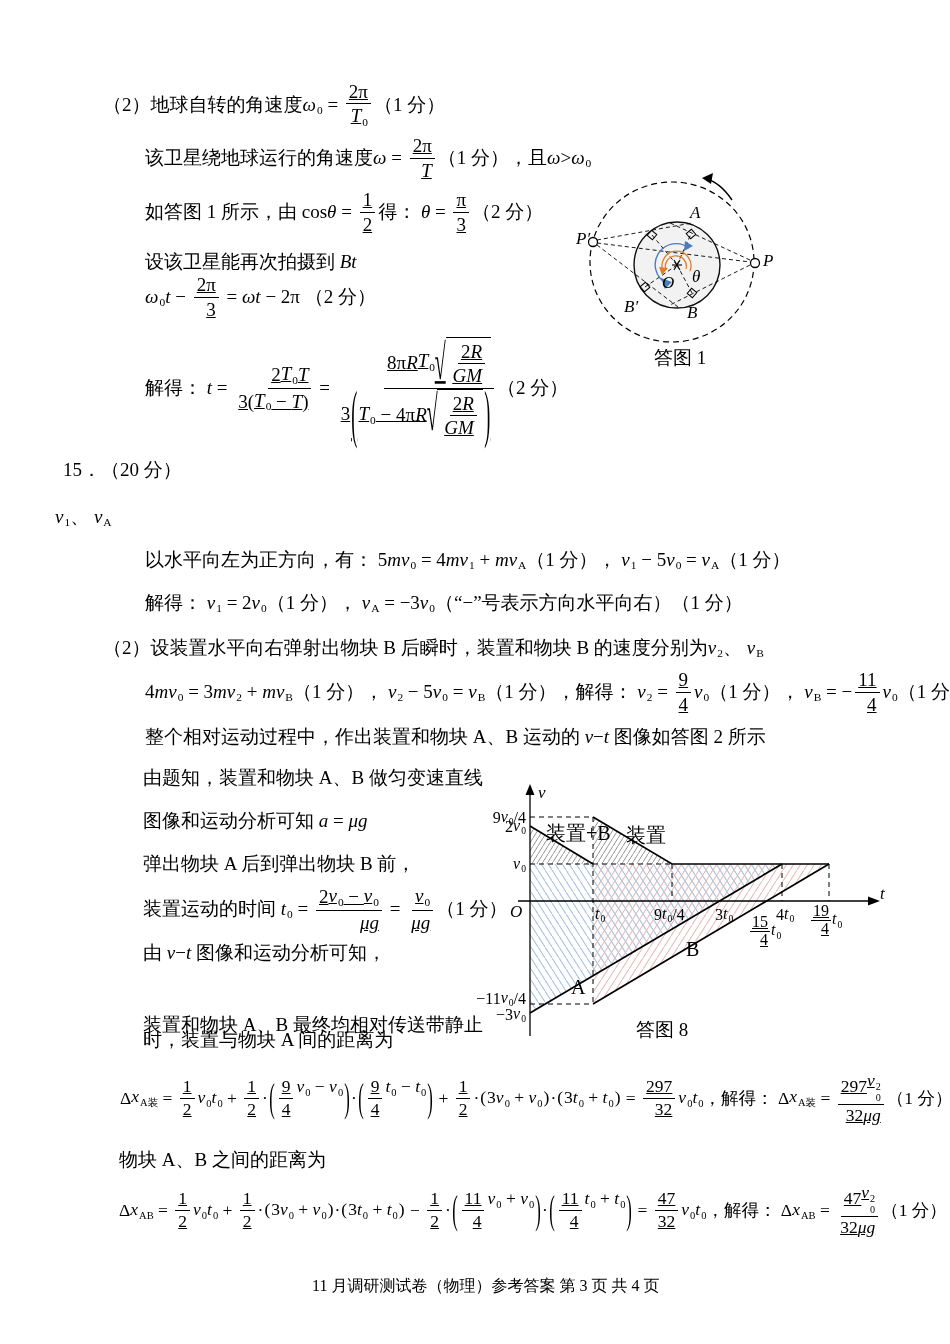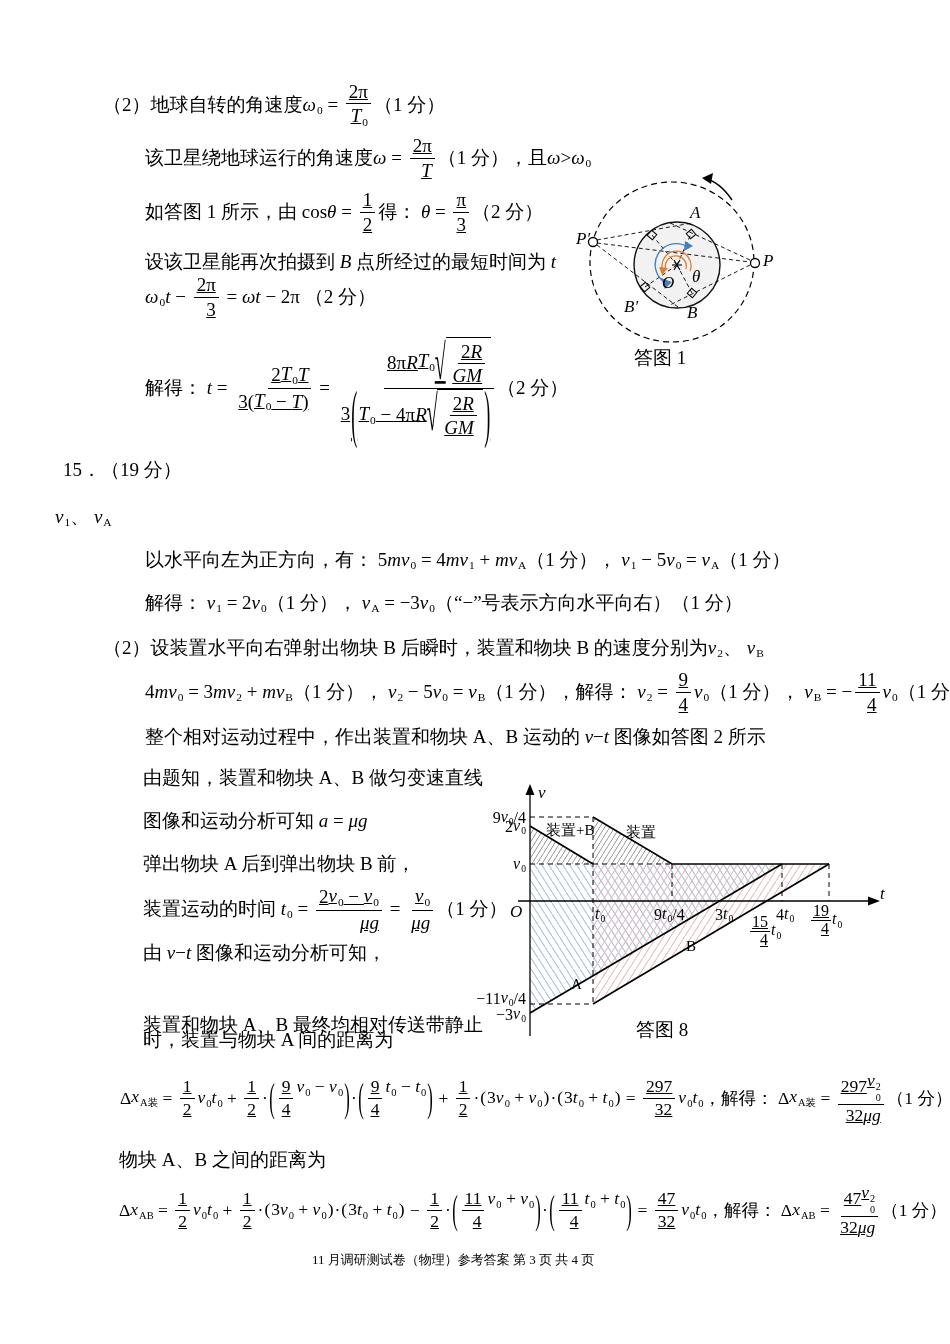--- a/index.html
+++ b/index.html
@@ -25,56 +25,56 @@
   .sqrt.tall>.rad{transform:scaleY(2.6) scaleX(1.05);transform-origin:50% 52%;}
   .radc{border-top:1.3px solid #000;padding:2px 3px 0 1px;display:inline-flex;align-items:center;}
   .bigp{display:inline-flex;align-items:center;}
   .paren{display:inline-block;padding:0 1px;}
   .paren.tall{transform:scaleY(2.25) scaleX(0.95);transform-origin:center;}
   .paren.taller{transform:scaleY(3.3) scaleX(0.95);transform-origin:center;}
   .fig{position:absolute;}
   .glabel{position:absolute;display:flex;align-items:center;white-space:pre;font-size:16px;line-height:1.1;}
   .glabel .frac{margin:0 1px;line-height:1.05;}
   .glabel .num,.glabel .den{padding:0 2px;}
-  .curveLabel{font-size:15px;}
+  .curveLabel{font-size:20px;}
   .axisName{font-size:17px;font-style:italic;}
   .figCaption{font-size:19px;}
   .itLabel{font-style:italic;font-size:17px;}
 </style>
 </head>
 <body>
 
 <div class="line" style="left:103px;top:83px"><span class="mt">（2）地球自转的角速度</span><span class="mv"><span class="mi">ω</span><span class="msub">0</span></span><span class="mt"> = </span><span class="frac"><span class="num"><span class="mt">2π</span></span><span class="den"><span class="mv"><span class="mi">T</span><span class="msub">0</span></span></span></span><span class="mt">（1 分）</span></div>
 <div class="line" style="left:145px;top:136px"><span class="mt">该卫星绕地球运行的角速度</span><span class="mi">ω</span><span class="mt"> = </span><span class="frac"><span class="num"><span class="mt">2π</span></span><span class="den"><span class="mi">T</span></span></span><span class="mt">（1 分），且</span><span class="mi">ω</span><span class="mt">&gt;</span><span class="mv"><span class="mi">ω</span><span class="msub">0</span></span></div>
 <div class="line" style="left:145px;top:190px"><span class="mt">如答图 1 所示，由 cos</span><span class="mi">θ</span><span class="mt"> = </span><span class="frac"><span class="num"><span class="mt">1</span></span><span class="den"><span class="mt">2</span></span></span><span class="mt">得： </span><span class="mi">θ</span><span class="mt"> = </span><span class="frac"><span class="num"><span class="mt">π</span></span><span class="den"><span class="mt">3</span></span></span><span class="mt">（2 分）</span></div>
-<div class="line" style="left:145px;top:240px"><span class="mt">设该卫星能再次拍摄到 </span><span class="mi">B</span><span class="mt"> 点所经过的最短时间为 </span><span class="mi">t</span></div>
+<div class="line" style="left:145px;top:240px"><span class="mt">设该卫星能再次拍摄到 </span><span class="mi">B</span><span class="mi">t</span></div>
 <div class="line" style="left:145px;top:275px"><span class="mv"><span class="mi">ω</span><span class="msub">0</span></span><span class="mi">t</span><span class="mt"> − </span><span class="frac"><span class="num"><span class="mt">2π</span></span><span class="den"><span class="mt">3</span></span></span><span class="mt"> = </span><span class="mi">ωt</span><span class="mt"> − 2π （2 分）</span></div>
 <div class="line" style="left:145px;top:340px;height:96px"><span class="mt">解得： </span><span class="mi">t</span><span class="mt"> = </span><span class="frac"><span class="num"><span class="mt">2</span><span class="mv"><span class="mi">T</span><span class="msub">0</span></span><span class="mi">T</span></span><span class="den"><span class="mt">3(</span><span class="mv"><span class="mi">T</span><span class="msub">0</span></span><span class="mt"> − </span><span class="mi">T</span><span class="mt">)</span></span></span><span class="mt"> = </span><span class="frac"><span class="num"><span class="mt">8π</span><span class="mi">R</span><span class="mv"><span class="mi">T</span><span class="msub">0</span></span><span class="sqrt tall"><span class="rad">√</span><span class="radc"><span class="frac"><span class="num"><span class="mt">2</span><span class="mi">R</span></span><span class="den"><span class="mi">GM</span></span></span></span></span></span><span class="den"><span class="mt">3</span><span class="bigp"><span class="paren taller">(</span><span class="pc"><span class="mv"><span class="mi">T</span><span class="msub">0</span></span><span class="mt"> − 4π</span><span class="mi">R</span><span class="sqrt tall"><span class="rad">√</span><span class="radc"><span class="frac"><span class="num"><span class="mt">2</span><span class="mi">R</span></span><span class="den"><span class="mi">GM</span></span></span></span></span></span><span class="paren taller">)</span></span></span></span><span class="mt">（2 分）</span></div>
 
-<div class="line" style="left:63px;top:448px">15．（19 分）</div>
+<div class="line" style="left:63px;top:448px">15．（20 分）</div>
 <div class="line" style="left:55px;top:495px"><span class="mv"><span class="mi">v</span><span class="msub">1</span></span><span class="mt">、 </span><span class="mv"><span class="mi">v</span><span class="msub">A</span></span></div>
 <div class="line" style="left:145px;top:538px"><span class="mt">以水平向左为正方向，有： 5</span><span class="mi">m</span><span class="mv"><span class="mi">v</span><span class="msub">0</span></span><span class="mt"> = 4</span><span class="mi">m</span><span class="mv"><span class="mi">v</span><span class="msub">1</span></span><span class="mt"> + </span><span class="mi">m</span><span class="mv"><span class="mi">v</span><span class="msub">A</span></span><span class="mt">（1 分）， </span><span class="mv"><span class="mi">v</span><span class="msub">1</span></span><span class="mt"> − 5</span><span class="mv"><span class="mi">v</span><span class="msub">0</span></span><span class="mt"> = </span><span class="mv"><span class="mi">v</span><span class="msub">A</span></span><span class="mt">（1 分）</span></div>
 <div class="line" style="left:145px;top:581px"><span class="mt">解得： </span><span class="mv"><span class="mi">v</span><span class="msub">1</span></span><span class="mt"> = 2</span><span class="mv"><span class="mi">v</span><span class="msub">0</span></span><span class="mt">（1 分）， </span><span class="mv"><span class="mi">v</span><span class="msub">A</span></span><span class="mt"> = −3</span><span class="mv"><span class="mi">v</span><span class="msub">0</span></span><span class="mt">（“−”号表示方向水平向右）（1 分）</span></div>
 <div class="line" style="left:103px;top:626px"><span class="mt">（2）设装置水平向右弹射出物块 B 后瞬时，装置和物块 B 的速度分别为</span><span class="mv"><span class="mi">v</span><span class="msub">2</span></span><span class="mt">、 </span><span class="mv"><span class="mi">v</span><span class="msub">B</span></span></div>
 <div class="line" style="left:145px;top:670px"><span class="mt">4</span><span class="mi">m</span><span class="mv"><span class="mi">v</span><span class="msub">0</span></span><span class="mt"> = 3</span><span class="mi">m</span><span class="mv"><span class="mi">v</span><span class="msub">2</span></span><span class="mt"> + </span><span class="mi">m</span><span class="mv"><span class="mi">v</span><span class="msub">B</span></span><span class="mt">（1 分）， </span><span class="mv"><span class="mi">v</span><span class="msub">2</span></span><span class="mt"> − 5</span><span class="mv"><span class="mi">v</span><span class="msub">0</span></span><span class="mt"> = </span><span class="mv"><span class="mi">v</span><span class="msub">B</span></span><span class="mt">（1 分），解得： </span><span class="mv"><span class="mi">v</span><span class="msub">2</span></span><span class="mt"> = </span><span class="frac"><span class="num"><span class="mt">9</span></span><span class="den"><span class="mt">4</span></span></span><span class="mv"><span class="mi">v</span><span class="msub">0</span></span><span class="mt">（1 分）， </span><span class="mv"><span class="mi">v</span><span class="msub">B</span></span><span class="mt"> = −</span><span class="frac"><span class="num"><span class="mt">11</span></span><span class="den"><span class="mt">4</span></span></span><span class="mv"><span class="mi">v</span><span class="msub">0</span></span><span class="mt">（1 分）</span></div>
 <div class="line" style="left:145px;top:715px"><span class="mt">整个相对运动过程中，作出装置和物块 A、B 运动的 </span><span class="mi">v</span><span class="mt">−</span><span class="mi">t</span><span class="mt"> 图像如答图 2 所示</span></div>
 
 <div class="line" style="left:143px;top:756px">由题知，装置和物块 A、B 做匀变速直线</div>
 <div class="line" style="left:143px;top:799px"><span class="mt">图像和运动分析可知 </span><span class="mi">a</span><span class="mt"> = </span><span class="mi">μg</span></div>
 <div class="line" style="left:143px;top:842px">弹出物块 A 后到弹出物块 B 前，</div>
 <div class="line" style="left:143px;top:887px"><span class="mt">装置运动的时间 </span><span class="mv"><span class="mi">t</span><span class="msub">0</span></span><span class="mt"> = </span><span class="frac"><span class="num"><span class="mt">2</span><span class="mv"><span class="mi">v</span><span class="msub">0</span></span><span class="mt"> − </span><span class="mv"><span class="mi">v</span><span class="msub">0</span></span></span><span class="den"><span class="mi">μg</span></span></span><span class="mt"> = </span><span class="frac"><span class="num"><span class="mv"><span class="mi">v</span><span class="msub">0</span></span></span><span class="den"><span class="mi">μg</span></span></span><span class="mt">（1 分）</span></div>
 <div class="line" style="left:143px;top:931px"><span class="mt">由 </span><span class="mi">v</span><span class="mt">−</span><span class="mi">t</span><span class="mt"> 图像和运动分析可知，</span></div>
 <div class="line" style="left:143px;top:1003px">装置和物块 A、B 最终均相对传送带静止</div>
 <div class="line" style="left:143px;top:1018px">时，装置与物块 A 间的距离为</div>
 
 <div class="line" style="left:120px;top:1072px;height:52px;font-size:17.5px"><span class="mt">Δ</span><span class="mv"><span class="mi">x</span><span class="msub">A装</span></span><span class="mt"> = </span><span class="frac"><span class="num"><span class="mt">1</span></span><span class="den"><span class="mt">2</span></span></span><span class="mv"><span class="mi">v</span><span class="msub">0</span></span><span class="mv"><span class="mi">t</span><span class="msub">0</span></span><span class="mt"> + </span><span class="frac"><span class="num"><span class="mt">1</span></span><span class="den"><span class="mt">2</span></span></span><span class="mt">·</span><span class="bigp"><span class="paren tall">(</span><span class="pc"><span class="frac"><span class="num"><span class="mt">9</span></span><span class="den"><span class="mt">4</span></span></span><span class="mv"><span class="mi">v</span><span class="msub">0</span></span><span class="mt"> − </span><span class="mv"><span class="mi">v</span><span class="msub">0</span></span></span><span class="paren tall">)</span></span><span class="mt">·</span><span class="bigp"><span class="paren tall">(</span><span class="pc"><span class="frac"><span class="num"><span class="mt">9</span></span><span class="den"><span class="mt">4</span></span></span><span class="mv"><span class="mi">t</span><span class="msub">0</span></span><span class="mt"> − </span><span class="mv"><span class="mi">t</span><span class="msub">0</span></span></span><span class="paren tall">)</span></span><span class="mt"> + </span><span class="frac"><span class="num"><span class="mt">1</span></span><span class="den"><span class="mt">2</span></span></span><span class="mt">·</span><span class="bigp"><span class="paren">(</span><span class="pc"><span class="mt">3</span><span class="mv"><span class="mi">v</span><span class="msub">0</span></span><span class="mt"> + </span><span class="mv"><span class="mi">v</span><span class="msub">0</span></span></span><span class="paren">)</span></span><span class="mt">·</span><span class="bigp"><span class="paren">(</span><span class="pc"><span class="mt">3</span><span class="mv"><span class="mi">t</span><span class="msub">0</span></span><span class="mt"> + </span><span class="mv"><span class="mi">t</span><span class="msub">0</span></span></span><span class="paren">)</span></span><span class="mt"> = </span><span class="frac"><span class="num"><span class="mt">297</span></span><span class="den"><span class="mt">32</span></span></span><span class="mv"><span class="mi">v</span><span class="msub">0</span></span><span class="mv"><span class="mi">t</span><span class="msub">0</span></span><span class="mt">，解得： Δ</span><span class="mv"><span class="mi">x</span><span class="msub">A装</span></span><span class="mt"> = </span><span class="frac"><span class="num"><span class="mt">297</span><span class="mv"><span class="mi">v</span><span class="ssc"><span>2</span><span>0</span></span></span></span><span class="den"><span class="mt">32</span><span class="mi">μg</span></span></span><span class="mt">（1 分）</span></div>
 <div class="line" style="left:119px;top:1138px">物块 A、B 之间的距离为</div>
 <div class="line" style="left:119px;top:1184px;height:52px;font-size:17.5px"><span class="mt">Δ</span><span class="mv"><span class="mi">x</span><span class="msub">AB</span></span><span class="mt"> = </span><span class="frac"><span class="num"><span class="mt">1</span></span><span class="den"><span class="mt">2</span></span></span><span class="mv"><span class="mi">v</span><span class="msub">0</span></span><span class="mv"><span class="mi">t</span><span class="msub">0</span></span><span class="mt"> + </span><span class="frac"><span class="num"><span class="mt">1</span></span><span class="den"><span class="mt">2</span></span></span><span class="mt">·</span><span class="bigp"><span class="paren">(</span><span class="pc"><span class="mt">3</span><span class="mv"><span class="mi">v</span><span class="msub">0</span></span><span class="mt"> + </span><span class="mv"><span class="mi">v</span><span class="msub">0</span></span></span><span class="paren">)</span></span><span class="mt">·</span><span class="bigp"><span class="paren">(</span><span class="pc"><span class="mt">3</span><span class="mv"><span class="mi">t</span><span class="msub">0</span></span><span class="mt"> + </span><span class="mv"><span class="mi">t</span><span class="msub">0</span></span></span><span class="paren">)</span></span><span class="mt"> − </span><span class="frac"><span class="num"><span class="mt">1</span></span><span class="den"><span class="mt">2</span></span></span><span class="mt">·</span><span class="bigp"><span class="paren tall">(</span><span class="pc"><span class="frac"><span class="num"><span class="mt">11</span></span><span class="den"><span class="mt">4</span></span></span><span class="mv"><span class="mi">v</span><span class="msub">0</span></span><span class="mt"> + </span><span class="mv"><span class="mi">v</span><span class="msub">0</span></span></span><span class="paren tall">)</span></span><span class="mt">·</span><span class="bigp"><span class="paren tall">(</span><span class="pc"><span class="frac"><span class="num"><span class="mt">11</span></span><span class="den"><span class="mt">4</span></span></span><span class="mv"><span class="mi">t</span><span class="msub">0</span></span><span class="mt"> + </span><span class="mv"><span class="mi">t</span><span class="msub">0</span></span></span><span class="paren tall">)</span></span><span class="mt"> = </span><span class="frac"><span class="num"><span class="mt">47</span></span><span class="den"><span class="mt">32</span></span></span><span class="mv"><span class="mi">v</span><span class="msub">0</span></span><span class="mv"><span class="mi">t</span><span class="msub">0</span></span><span class="mt">，解得： Δ</span><span class="mv"><span class="mi">x</span><span class="msub">AB</span></span><span class="mt"> = </span><span class="frac"><span class="num"><span class="mt">47</span><span class="mv"><span class="mi">v</span><span class="ssc"><span>2</span><span>0</span></span></span></span><span class="den"><span class="mt">32</span><span class="mi">μg</span></span></span><span class="mt">（1 分）</span></div>
 
-<div class="line" style="left:312px;top:1238px;font-size:13px">11 月调研测试卷（物理）参考答案 第 3 页 共 4 页</div>
+<div class="line" style="left:312px;top:1264px;font-size:16px">11 月调研测试卷（物理）参考答案 第 3 页 共 4 页</div>
 
 <div class="fig" style="left:578px;top:168px;width:220px;height:205px">
   <svg width="220" height="205" viewBox="0 0 220 205">
 
     <ellipse cx="94" cy="94" rx="82" ry="80" fill="none" stroke="#000" stroke-width="1.2" stroke-dasharray="6,4"></ellipse>
 
     <path d="M154,32 Q142,14 126,10" fill="none" stroke="#000" stroke-width="1.4"></path>
     <polygon points="124,10 135,5 133,16" fill="#000"></polygon>
 
     <circle cx="99" cy="97" r="43" fill="#f2f2f2" stroke="#111" stroke-width="1.4"></circle>
@@ -117,21 +117,21 @@
     <polygon points="115,78 107,73 106,83" fill="#4a7ebb"></polygon>
     <polygon points="87,121 83,110 94,114" fill="#4a7ebb"></polygon>
   </svg>
   <span class="glabel itLabel" style="left:-2px;top:62px">P′</span>
   <span class="glabel itLabel" style="left:185px;top:84px">P</span>
   <span class="glabel itLabel" style="left:112px;top:36px">A</span>
   <span class="glabel itLabel" style="left:109px;top:136px">B</span>
   <span class="glabel itLabel" style="left:46px;top:130px">B′</span>
   <span class="glabel itLabel" style="left:84px;top:106px">O</span>
   <span class="glabel itLabel" style="left:114px;top:100px">θ</span>
-  <span class="glabel figCaption" style="left:56px;top:180px">答图 1</span>
+  <span class="glabel figCaption" style="left:76px;top:180px">答图 1</span>
 </div>
 
 <div class="fig" style="left:468px;top:782px;width:430px;height:262px">
   <svg width="430" height="262" viewBox="0 0 430 262">
     <defs>
       <pattern id="hgray" width="5" height="8" patternUnits="userSpaceOnUse">
         <path d="M5,0 L0,8" stroke="#666" stroke-width="0.7"></path>
       </pattern>
       <pattern id="hblue" width="7" height="11" patternUnits="userSpaceOnUse">
         <path d="M0,0 L7,11" stroke="#a6c1de" stroke-width="1.1"></path>

